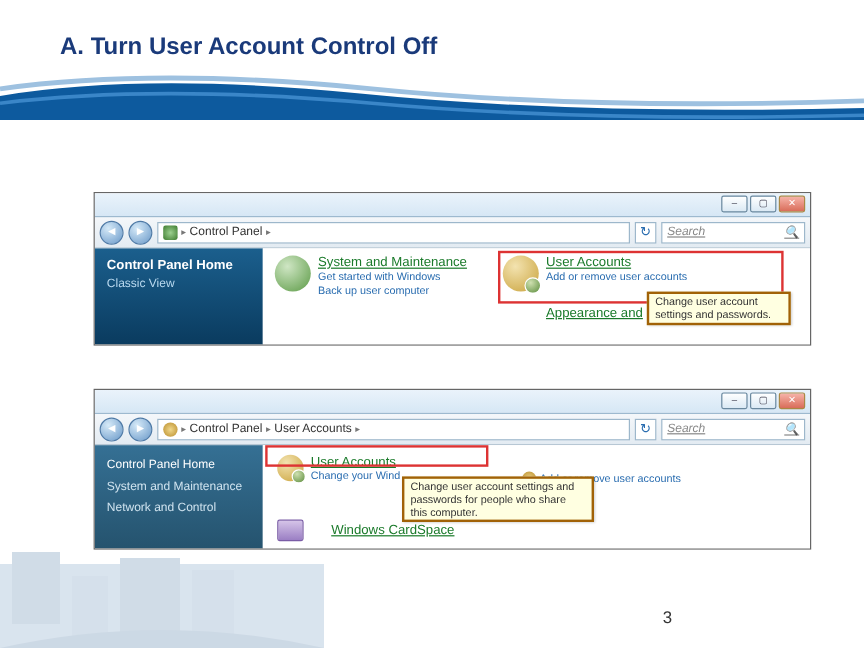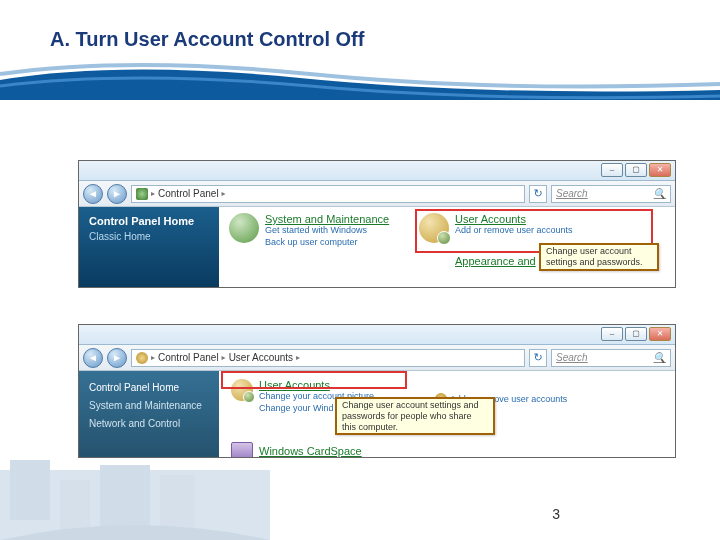--- a/index.html
+++ b/index.html
@@ -230,21 +230,21 @@
     content: "";
     position: absolute;
     width: 10px; height: 10px;
     right: -2px; bottom: -2px;
     background: radial-gradient(circle at 35% 30%, #cfe0b0, #5a8c3c);
     border-radius: 50%;
     border: 1px solid #fff;
   }
   .cardspace-row {
     display: flex;
-    gap: 6px;
+    gap: 23px;
     align-items: center;
     margin-top: 28px;
   }
   .cs-icon {
     width: 22px; height: 18px;
     background: linear-gradient(#d5c4e8, #9b7fc4);
     border: 1px solid #7a5ca6;
     border-radius: 2px;
   }
   .page-number {
@@ -295,21 +295,21 @@
     </div>
     <div class="refresh">↻</div>
     <div class="searchbox">
       <span>Search</span>
       <span style="margin-left:auto;color:#2a6db0">🔍</span>
     </div>
   </div>
   <div class="shot1-body">
     <div class="sidebar1">
       <div class="cph">Control Panel Home</div>
-      <div class="cv">Classic Home</div>
+      <div class="cv">Classic View</div>
     </div>
     <div class="main1">
       <div class="cat" style="width:170px">
         <div class="caticon sys"></div>
         <div>
           <div class="catlink">System and Maintenance</div>
           <div class="catsub">Get started with Windows</div>
           <div class="catsub">Back up user computer</div>
         </div>
       </div>
@@ -356,21 +356,20 @@
     <div class="sidebar2">
       <div class="item">Control Panel Home</div>
       <div class="item">System and Maintenance</div>
       <div class="item">Network and Control</div>
     </div>
     <div class="main2">
       <div class="ua-row">
         <div class="ua-icon"></div>
         <div style="width:170px">
           <div class="catlink">User Accounts</div>
-          <div class="catsub">Change your account picture</div>
           <div class="catsub">Change your Wind</div>
         </div>
         <div style="margin-top:14px">
           <span style="display:inline-block;width:12px;height:12px;border-radius:50%;background:radial-gradient(#f0d78a,#b88b2a);vertical-align:middle"></span>
           <span class="catsub">Add or remove user accounts</span>
         </div>
       </div>
       <div class="redbox1" style="left:2px;top:0px;width:186px;height:18px"></div>
       <div class="tooltip" style="left:116px;top:26px;width:160px">Change user account settings and passwords for people who share this computer.</div>
       <div class="cardspace-row">

